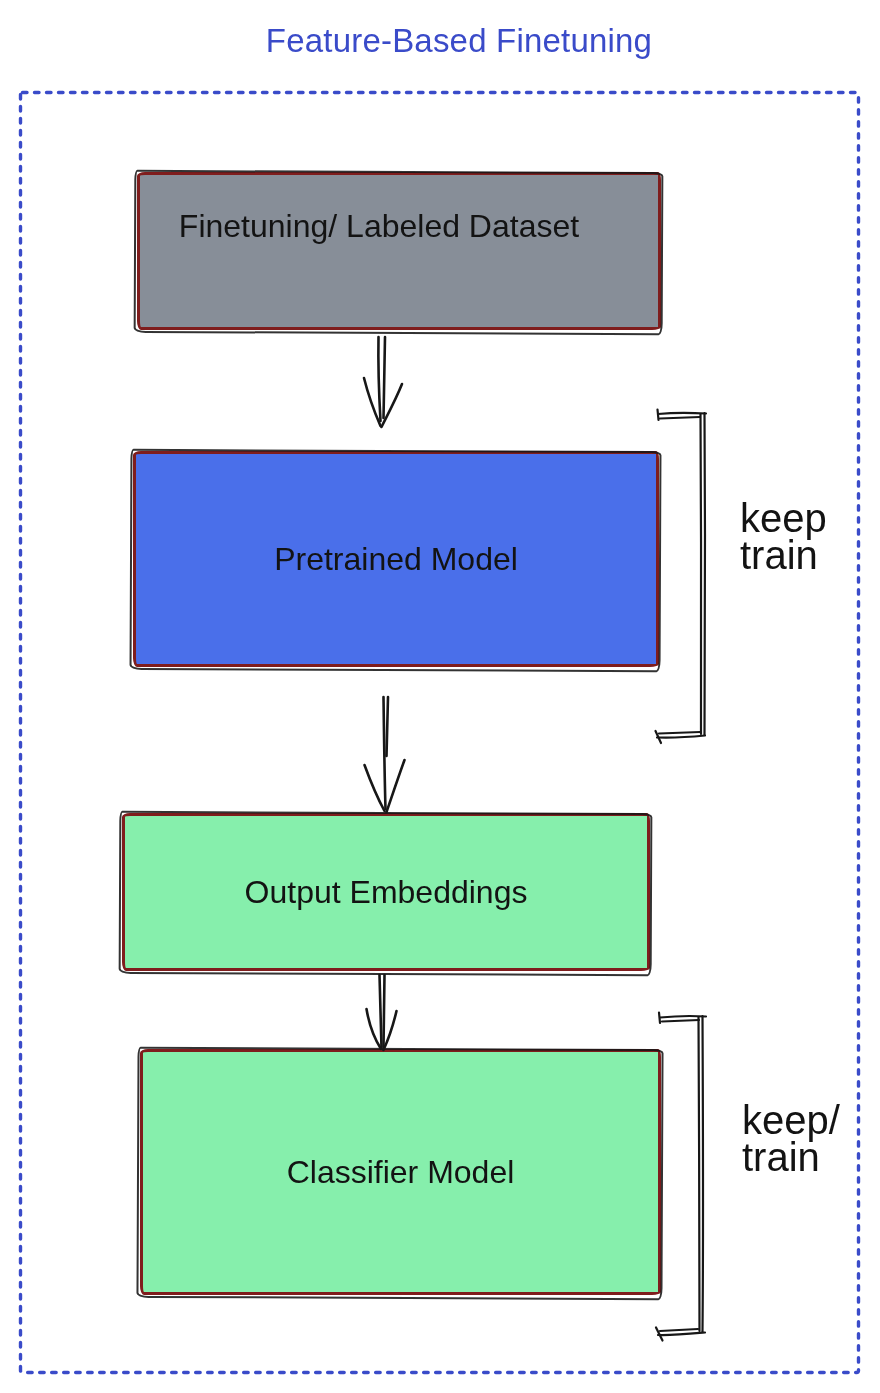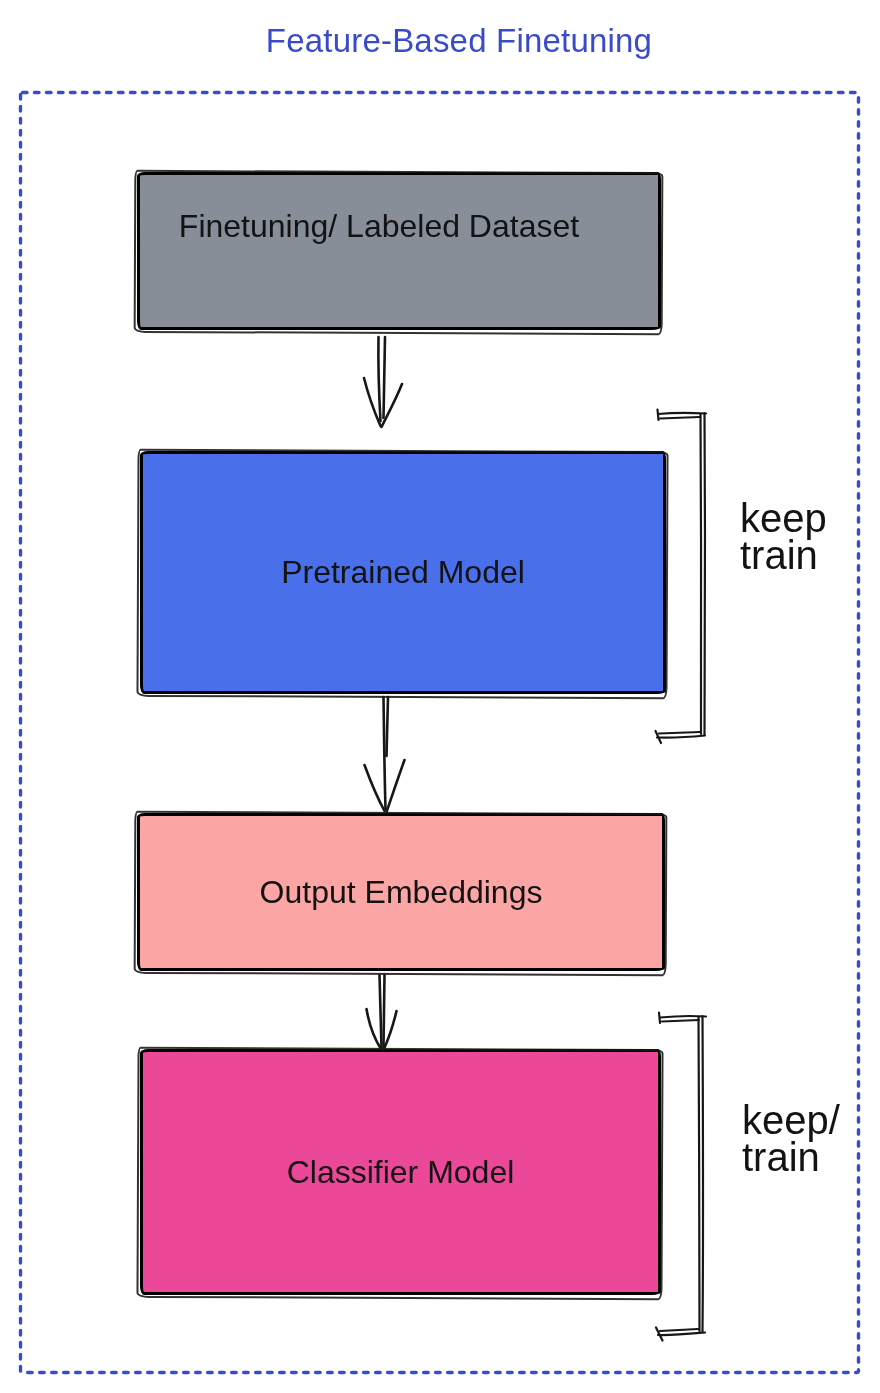--- a/index.html
+++ b/index.html
@@ -8,36 +8,36 @@
     font-family:"Liberation Sans",sans-serif;overflow:hidden;
   }
   .title{
     position:absolute;top:22px;left:0;width:880px;text-align:center;
     font-size:33px;line-height:38px;color:#3a4bc9;transform:translateX(19px);
     letter-spacing:.2px;
   }
   .overlay{position:absolute;left:0;top:0;z-index:3;pointer-events:none}
   .node{
     position:absolute;z-index:2;box-sizing:border-box;
-    border:3px solid #000000;background:#ccc;
+    border:3px solid #7f1d1d;background:#ccc;
     display:flex;align-items:center;justify-content:center;
     font-size:32px;color:#131313;
     border-radius:8px 3px 9px 4px / 4px 8px 3px 9px;
   }
   .node::after{
     content:"";position:absolute;left:-6px;top:-4px;right:-5px;bottom:-7px;
     border:2px solid rgba(23,23,23,.88);
     border-radius:3px 10px 4px 12px / 10px 4px 12px 5px;
     transform:rotate(.25deg);pointer-events:none;
   }
   .node-dataset{left:137px;top:172px;width:524px;height:158px;background:#878e98;align-items:flex-start;padding-top:33px}
   .node-dataset .node-label{transform:translateX(-20px)}
-  .node-pretrained{left:140px;top:451px;width:526px;height:243px;background:#4a6fea}
-  .node-embeddings{left:137px;top:813px;width:528px;height:158px;background:#fca5a5}
-  .node-classifier{left:140px;top:1049px;width:521px;height:246px;background:#ec4899}
+  .node-pretrained{left:133px;top:451px;width:526px;height:216px;background:#4a6fea}
+  .node-embeddings{left:122px;top:813px;width:528px;height:158px;background:#86efac}
+  .node-classifier{left:140px;top:1049px;width:521px;height:246px;background:#86efac}
   .annotation{position:absolute;z-index:4;font-size:40px;line-height:37px;color:#131313}
   .ann-keep{left:740px;top:500px}
   .ann-train{left:742px;top:1102px}
 </style>
 </head>
 <body>
 
 <div>
 
   <div class="title">Feature-Based Finetuning</div>

